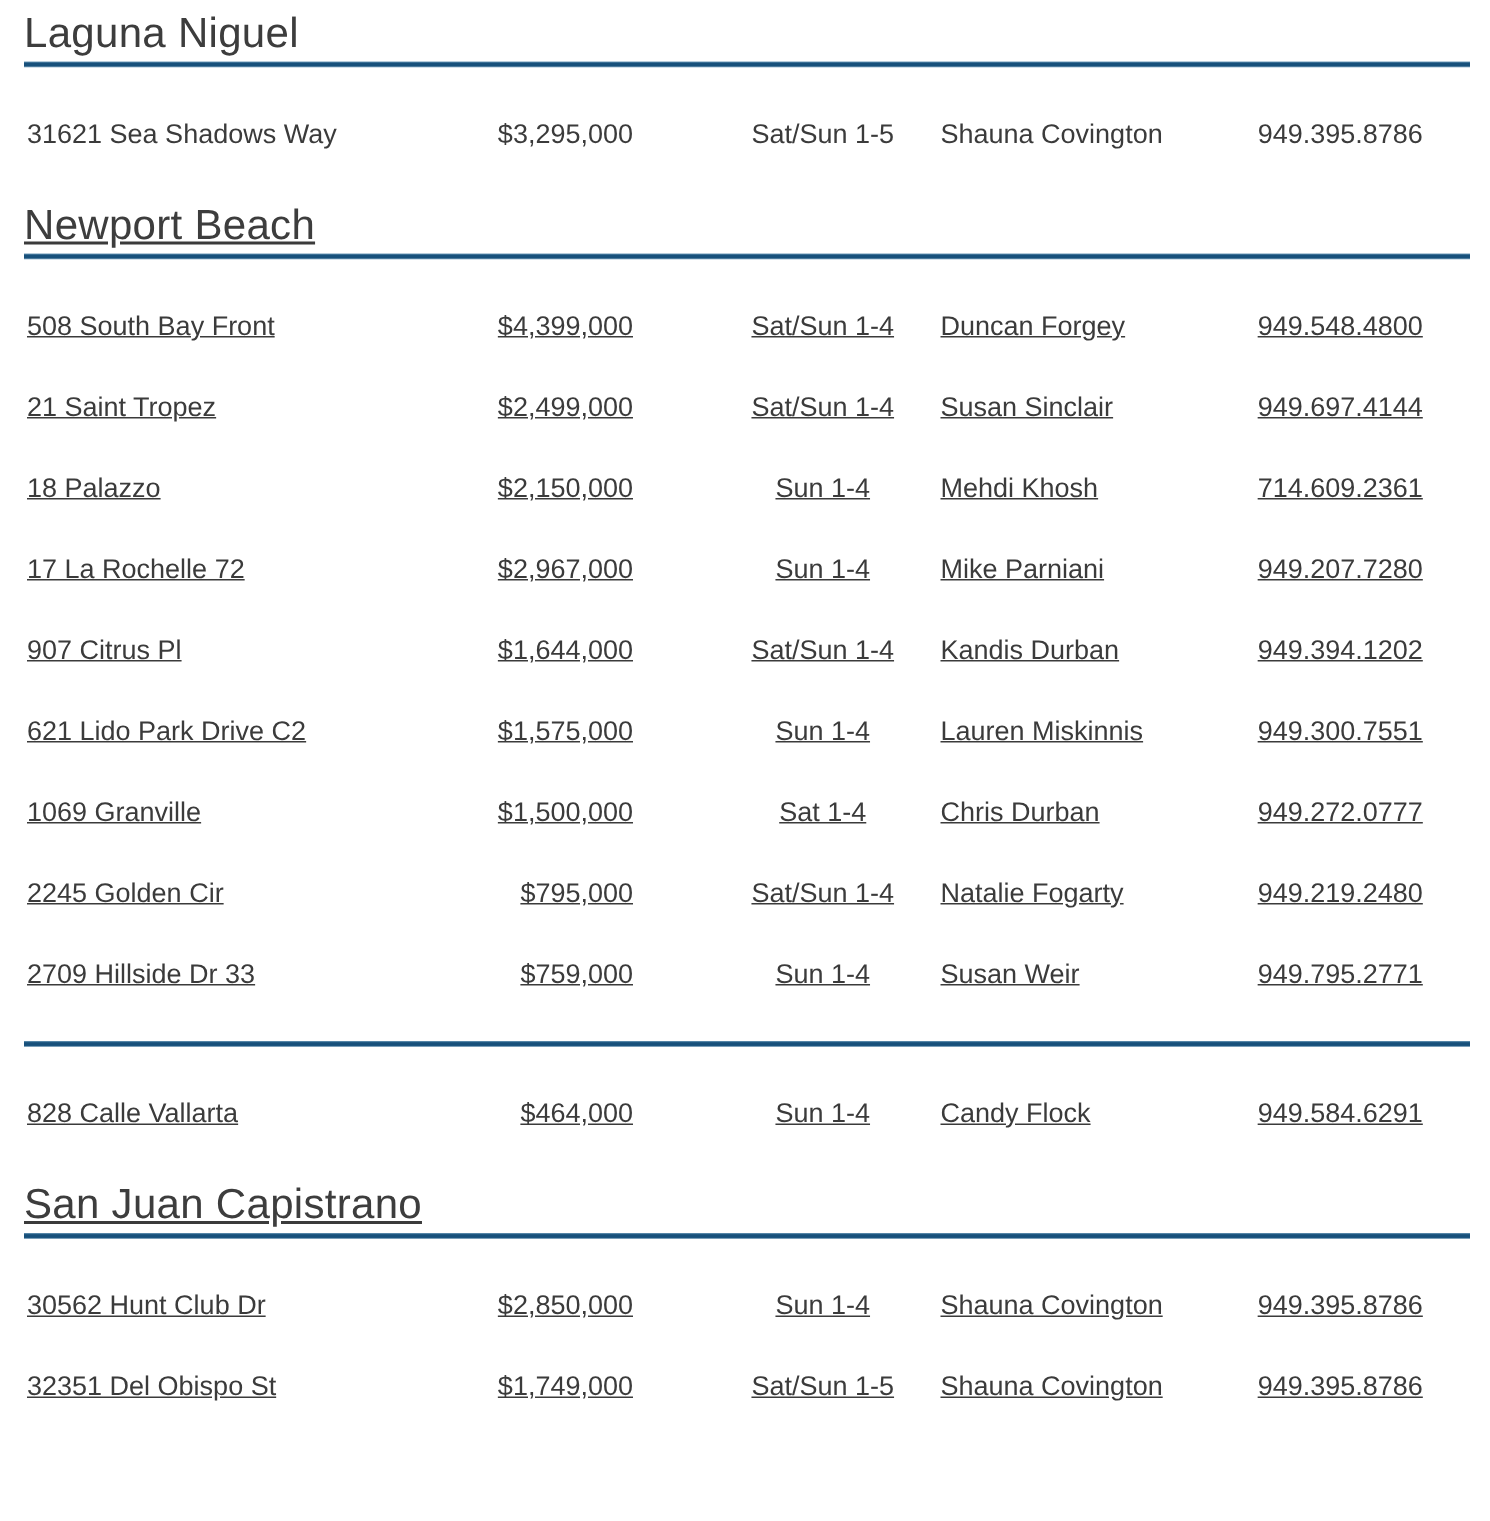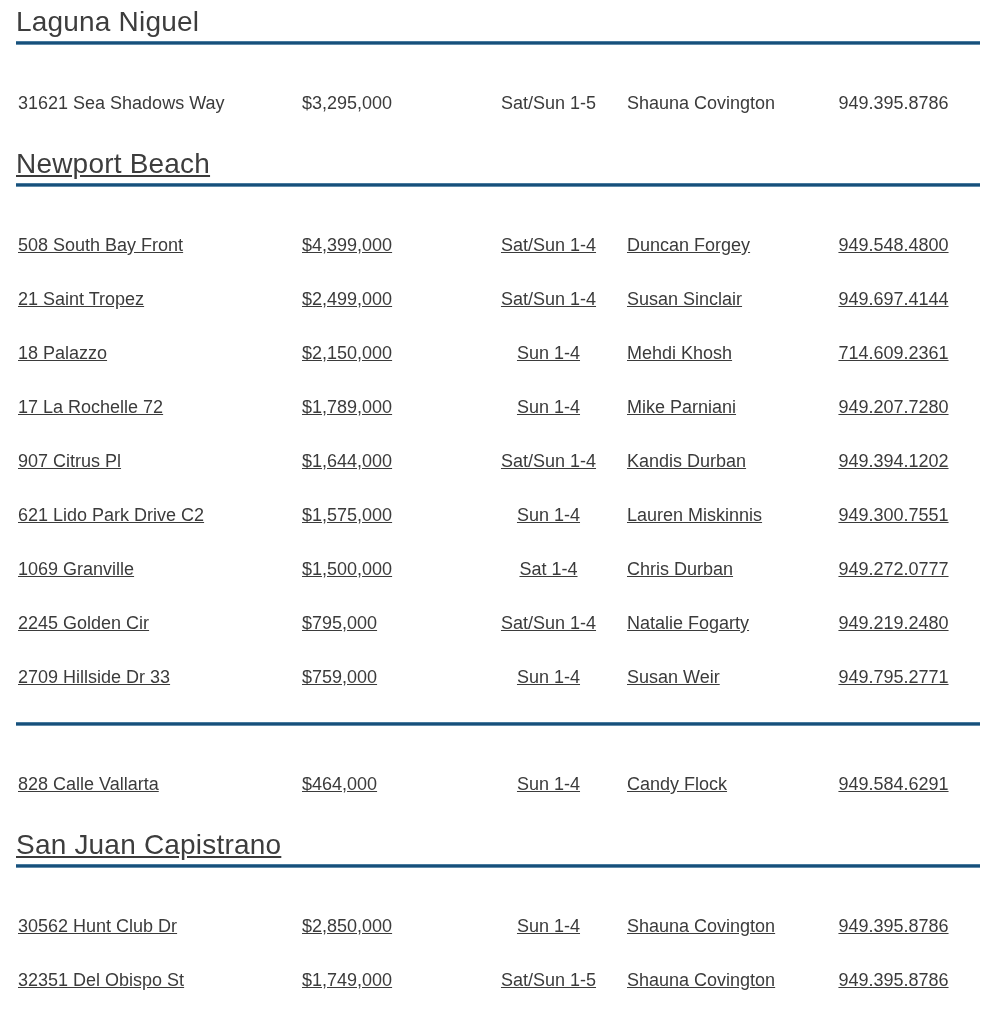--- a/index.html
+++ b/index.html
@@ -33,32 +33,32 @@
   .rule {
     height: 4px;
     margin-top: 3px;
     background: linear-gradient(to bottom,
       #6f9cba 0%,
       var(--accent, #17507b) 28%,
       var(--accent, #17507b) 74%,
       #a9c4d6 100%);
   }
   .listing-rows {
-    padding-top: 31px;
+    padding-top: 17px;
   }
   .listing-row {
     display: grid;
     grid-template-columns: 284px 120px 205px 190px 153px;
     align-items: center;
     height: 54px;
     padding: 0 10px 0 2px;
     font-size: 18px;
     line-height: 22px;
   }
-  .cell-price  { text-align: left; }
+  .cell-price  { text-align: right; }
   .cell-time   { padding-left: 48px; box-sizing: border-box; text-align: center; }
   .cell-agent  { padding-left: 0; }
   .cell-phone  { text-align: center; }
 </style>
 </head>
 <body style="color: rgb(59, 59, 59);">
 
 <main class="page">
   <section class="section">
     <h2 class="city-heading">Laguna Niguel</h2>
@@ -97,21 +97,21 @@
   <div class="listing-row">
     <span class="cell-address">18 Palazzo</span>
     <span class="cell-price">$2,150,000</span>
     <span class="cell-time">Sun 1-4</span>
     <span class="cell-agent">Mehdi Khosh</span>
     <span class="cell-phone">714.609.2361</span>
   </div>
 
   <div class="listing-row">
     <span class="cell-address">17 La Rochelle 72</span>
-    <span class="cell-price">$1,789,000</span>
+    <span class="cell-price">$2,967,000</span>
     <span class="cell-time">Sun 1-4</span>
     <span class="cell-agent">Mike Parniani</span>
     <span class="cell-phone">949.207.7280</span>
   </div>
 
   <div class="listing-row">
     <span class="cell-address">907 Citrus Pl</span>
     <span class="cell-price">$1,644,000</span>
     <span class="cell-time">Sat/Sun 1-4</span>
     <span class="cell-agent">Kandis Durban</span>

